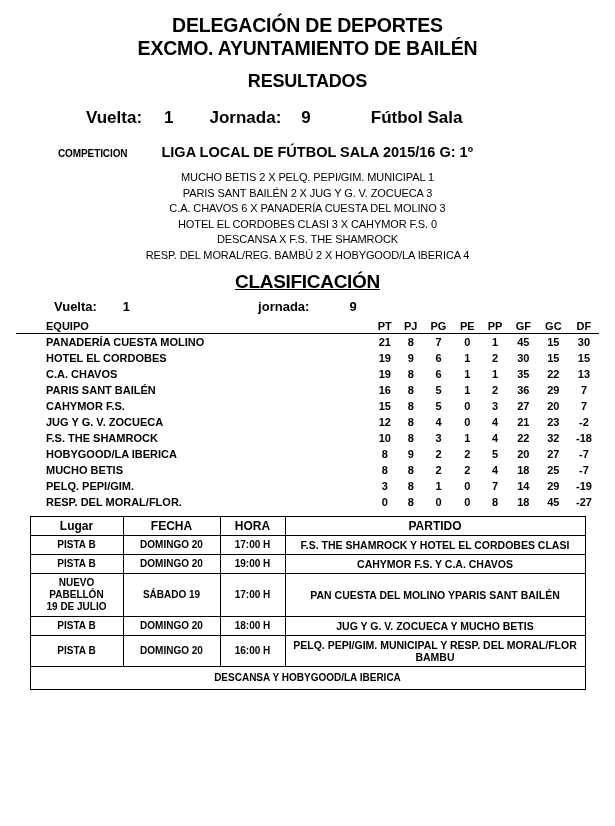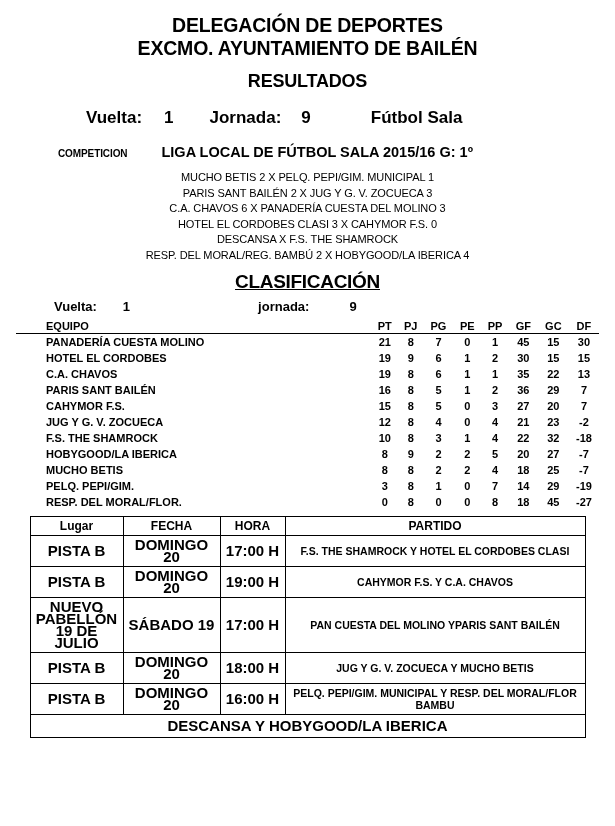--- a/index.html
+++ b/index.html
@@ -144,21 +144,21 @@
   }
 
   table.schedule {
     border-collapse: collapse;
     margin: 6px auto 0 auto;
     width: 535px;
     table-layout: fixed;
   }
   table.schedule th, table.schedule td {
     border: 1px solid #000;
-    font-size: 15px;
+    font-size: 10px;
     font-weight: bold;
     text-align: center;
     padding: 3px 2px;
     line-height: 12px;
   }
   table.schedule th {
     font-size: 12px;
   }
   table.schedule td.partido {
     font-size: 10.5px;

